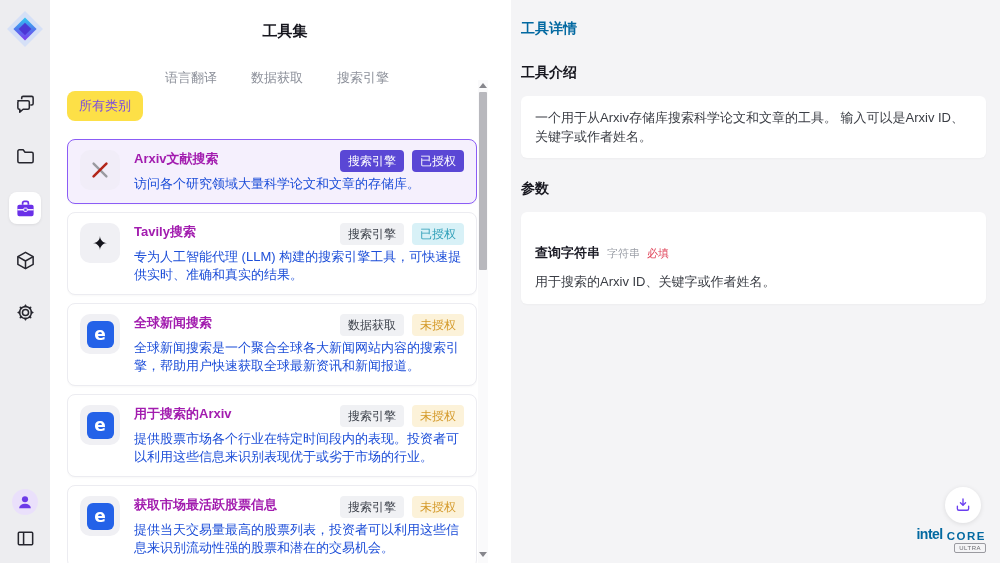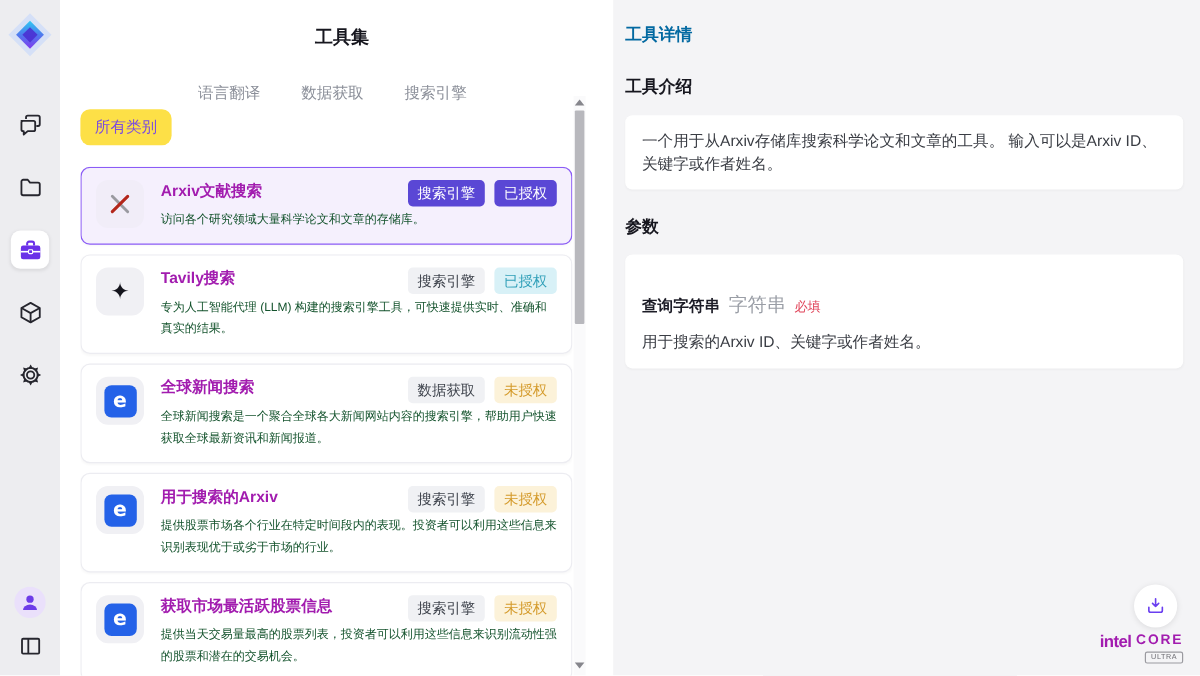--- a/index.html
+++ b/index.html
@@ -43,49 +43,49 @@
     font-family:"DejaVu Sans",sans-serif; }
   .card-body { flex:1; min-width:0; }
   .card-top { display:flex; justify-content:space-between; align-items:flex-start; }
   .card-title { font-size:13px; font-weight:bold; color:#a21caf; line-height:18px; }
   .badges { display:flex; gap:8px; flex-shrink:0; margin-left:8px; }
   .badge { font-size:12px; line-height:14px; padding:4px 8px; border-radius:4px; white-space:nowrap; }
   .badge.solid { background:#5a47d5; color:#ffffff; }
   .badge.gray { background:#f0f1f4; color:#3e434c; }
   .badge.cyan { background:#d8f1f7; color:#2f9fb8; }
   .badge.yellow { background:#fcf2d9; color:#d49a2a; }
-  .card-desc { font-size:10px; color:#14532d; line-height:18px; max-width:332px; margin-top:3px; }
+  .card-desc { font-size:13px; color:#1d4ed8; line-height:18px; max-width:332px; margin-top:3px; }
 
   
   .scrollbar { position:absolute; left:428px; top:80px; width:10px; height:483px; background:#fafafb; }
   .sb-thumb { position:absolute; left:1px; top:12px; width:8px; height:178px; background:#b8b8bd; border-radius:1px; }
   .sb-up { position:absolute; left:1px; top:3px; width:0; height:0;
     border-left:4px solid transparent; border-right:4px solid transparent; border-bottom:5px solid #86868c; }
   .sb-down { position:absolute; left:1px; bottom:6px; width:0; height:0;
     border-left:4px solid transparent; border-right:4px solid transparent; border-top:5px solid #86868c; }
 
   
   .detail { flex:1; height:563px; background:#f4f4f6; margin-left:8px; padding:14px 14px 0 10px; position:relative; }
   .detail h1 { font-size:14px; font-weight:bold; color:#0369a1; margin:6px 0 26px 0; }
   .detail h2 { font-size:14px; font-weight:bold; color:#17171f; margin:0 0 14px 0; }
   .detail-card { background:#ffffff; border-radius:6px; padding:12px 14px; margin-bottom:22px;
     box-shadow:0 1px 2px rgba(0,0,0,.03); }
   .intro-text { font-size:13px; color:#3a3d44; line-height:19px; }
   .param-row { display:flex; align-items:baseline; gap:7px; margin:20px 0 10px 0; }
   .param-name { font-size:13px; font-weight:bold; color:#1c1c26; }
-  .param-type { font-size:16px; color:#9a9ea6; }
+  .param-type { font-size:11px; color:#9a9ea6; }
   .param-required { font-size:11px; color:#e0455a; }
   .param-desc { font-size:13px; color:#3a3d44; line-height:19px; margin-bottom:1px; }
 
   
   .download-fab { position:absolute; right:19px; bottom:40px; width:36px; height:36px; border-radius:50%;
     background:#ffffff; box-shadow:0 1px 5px rgba(0,0,0,.10); display:flex; align-items:center;
     justify-content:center; cursor:pointer; }
   .brand { position:absolute; right:14px; bottom:10px; display:flex; flex-direction:column; align-items:flex-end; }
-  .brand-line { display:flex; align-items:center; gap:4px; color:#a21caf; }
+  .brand-line { display:flex; align-items:flex-end; gap:4px; color:#0369a1; }
   .brand-intel { font-size:14px; font-weight:bold; letter-spacing:-0.5px; }
   .brand-core { font-size:11.5px; letter-spacing:1.5px; font-weight:600; text-transform:uppercase; }
   .brand-badge { font-size:6px; color:#6a6a70; border:1px solid #9a9aa0; border-radius:2px;
     padding:1px 4px; margin-top:1px; letter-spacing:.5px; text-transform:uppercase; }
 </style>
 </head>
 <body>
 
 <div class="app">
 

